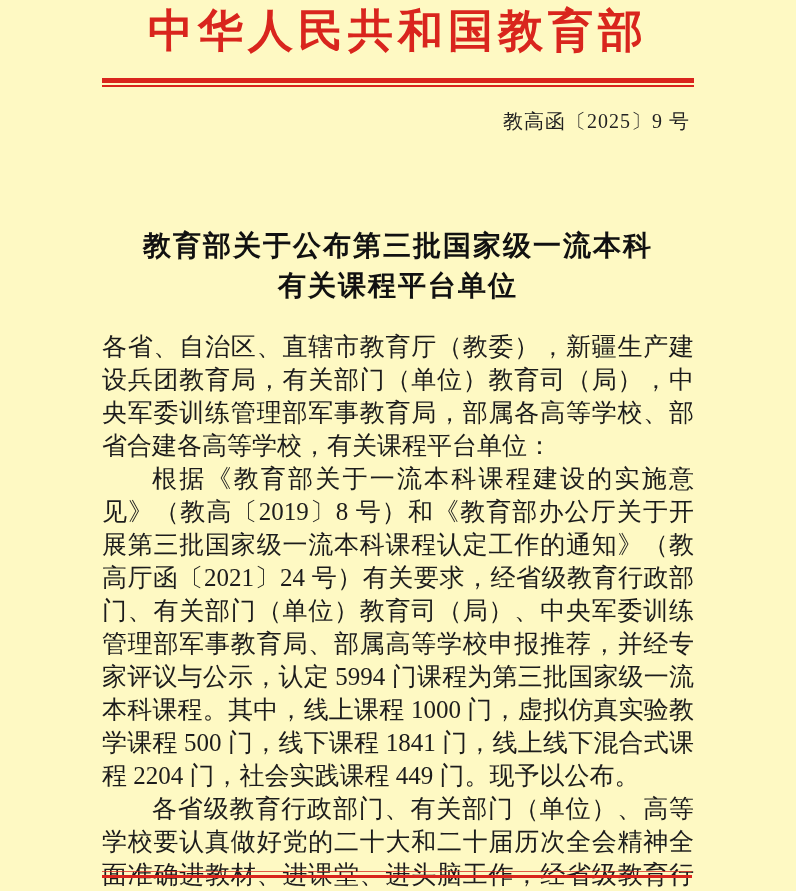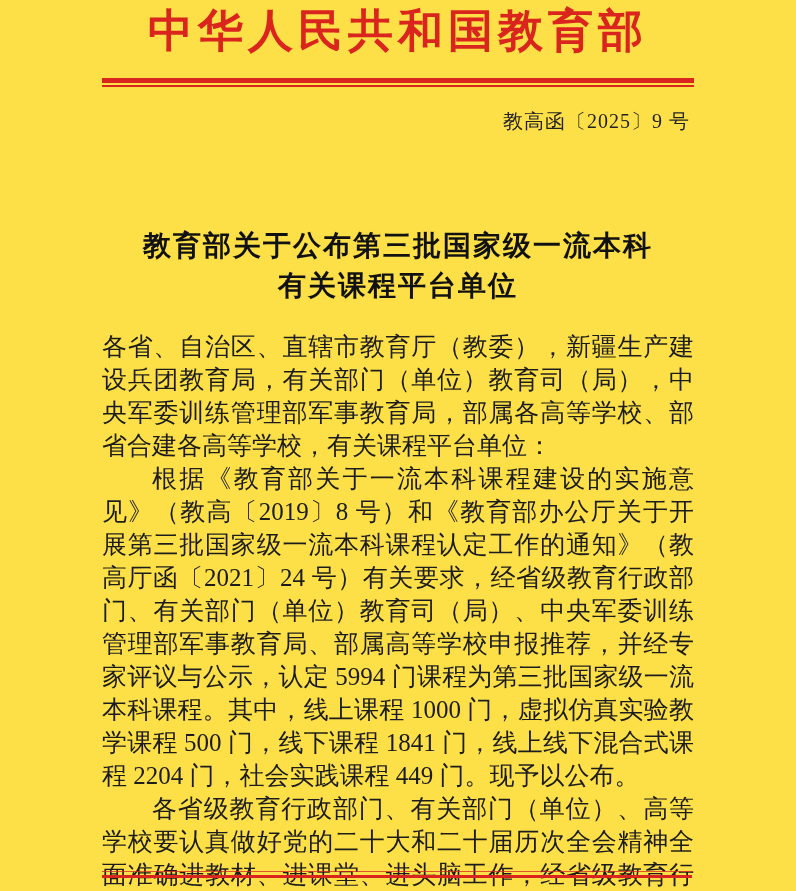--- a/index.html
+++ b/index.html
@@ -11,21 +11,21 @@
     width: 796px;
     height: 891px;
     position: relative;
     overflow: hidden;
     font-family: "Liberation Serif", "DejaVu Serif", serif;
     color: #1c1c1c;
   }
   .page {
     position: absolute;
     inset: 0;
-    background: #fde047;
+    background: #fef9c3;
   }
   
   .agency {
     margin-top: 2px;
     text-align: center;
     color: var(--accent, #d9251d);
     font-size: 45px;
     line-height: 58px;
     font-weight: bold;
     letter-spacing: 5px;

